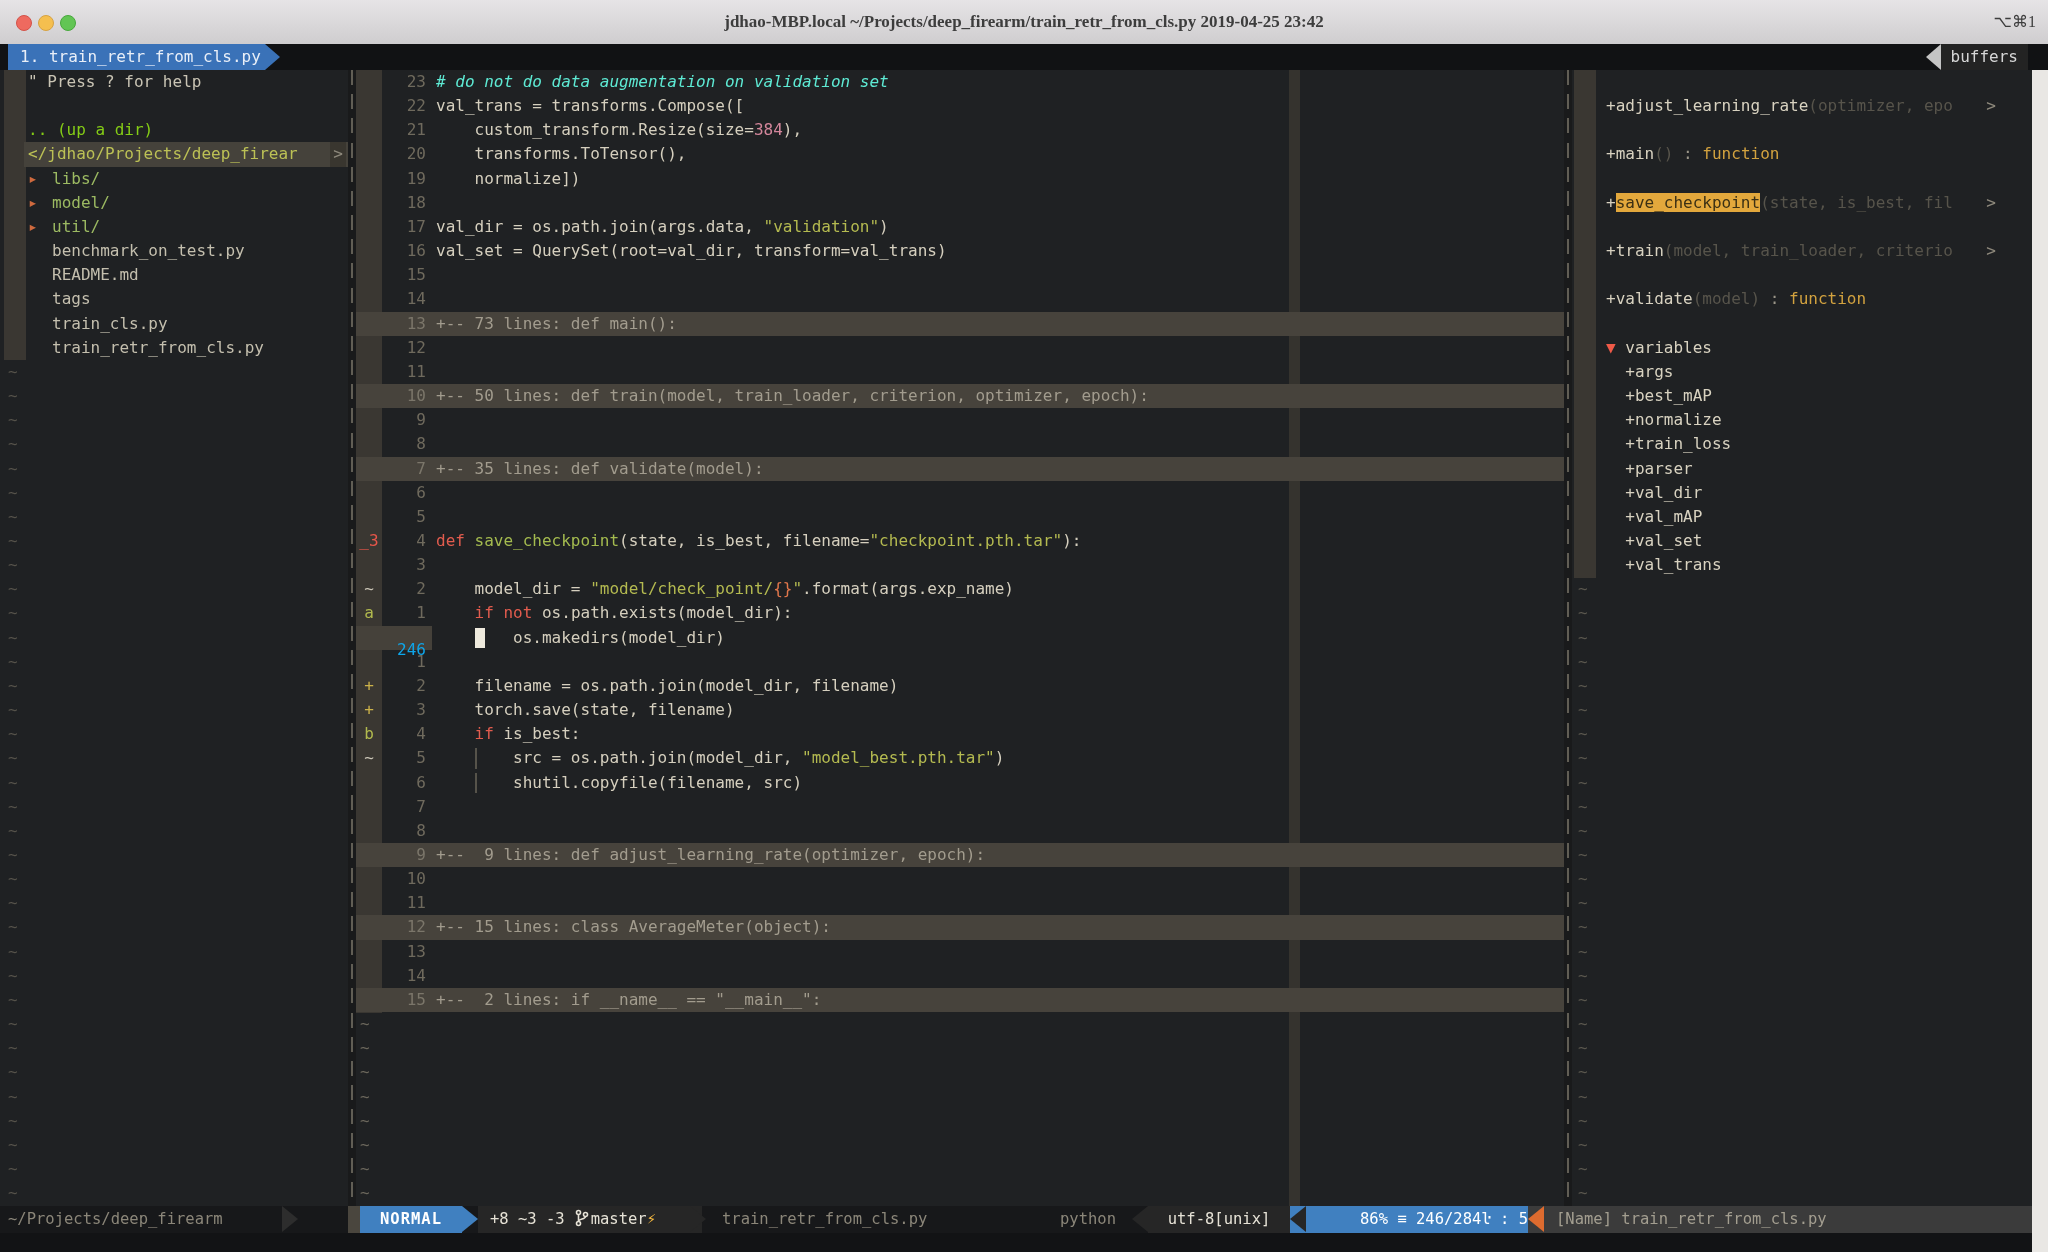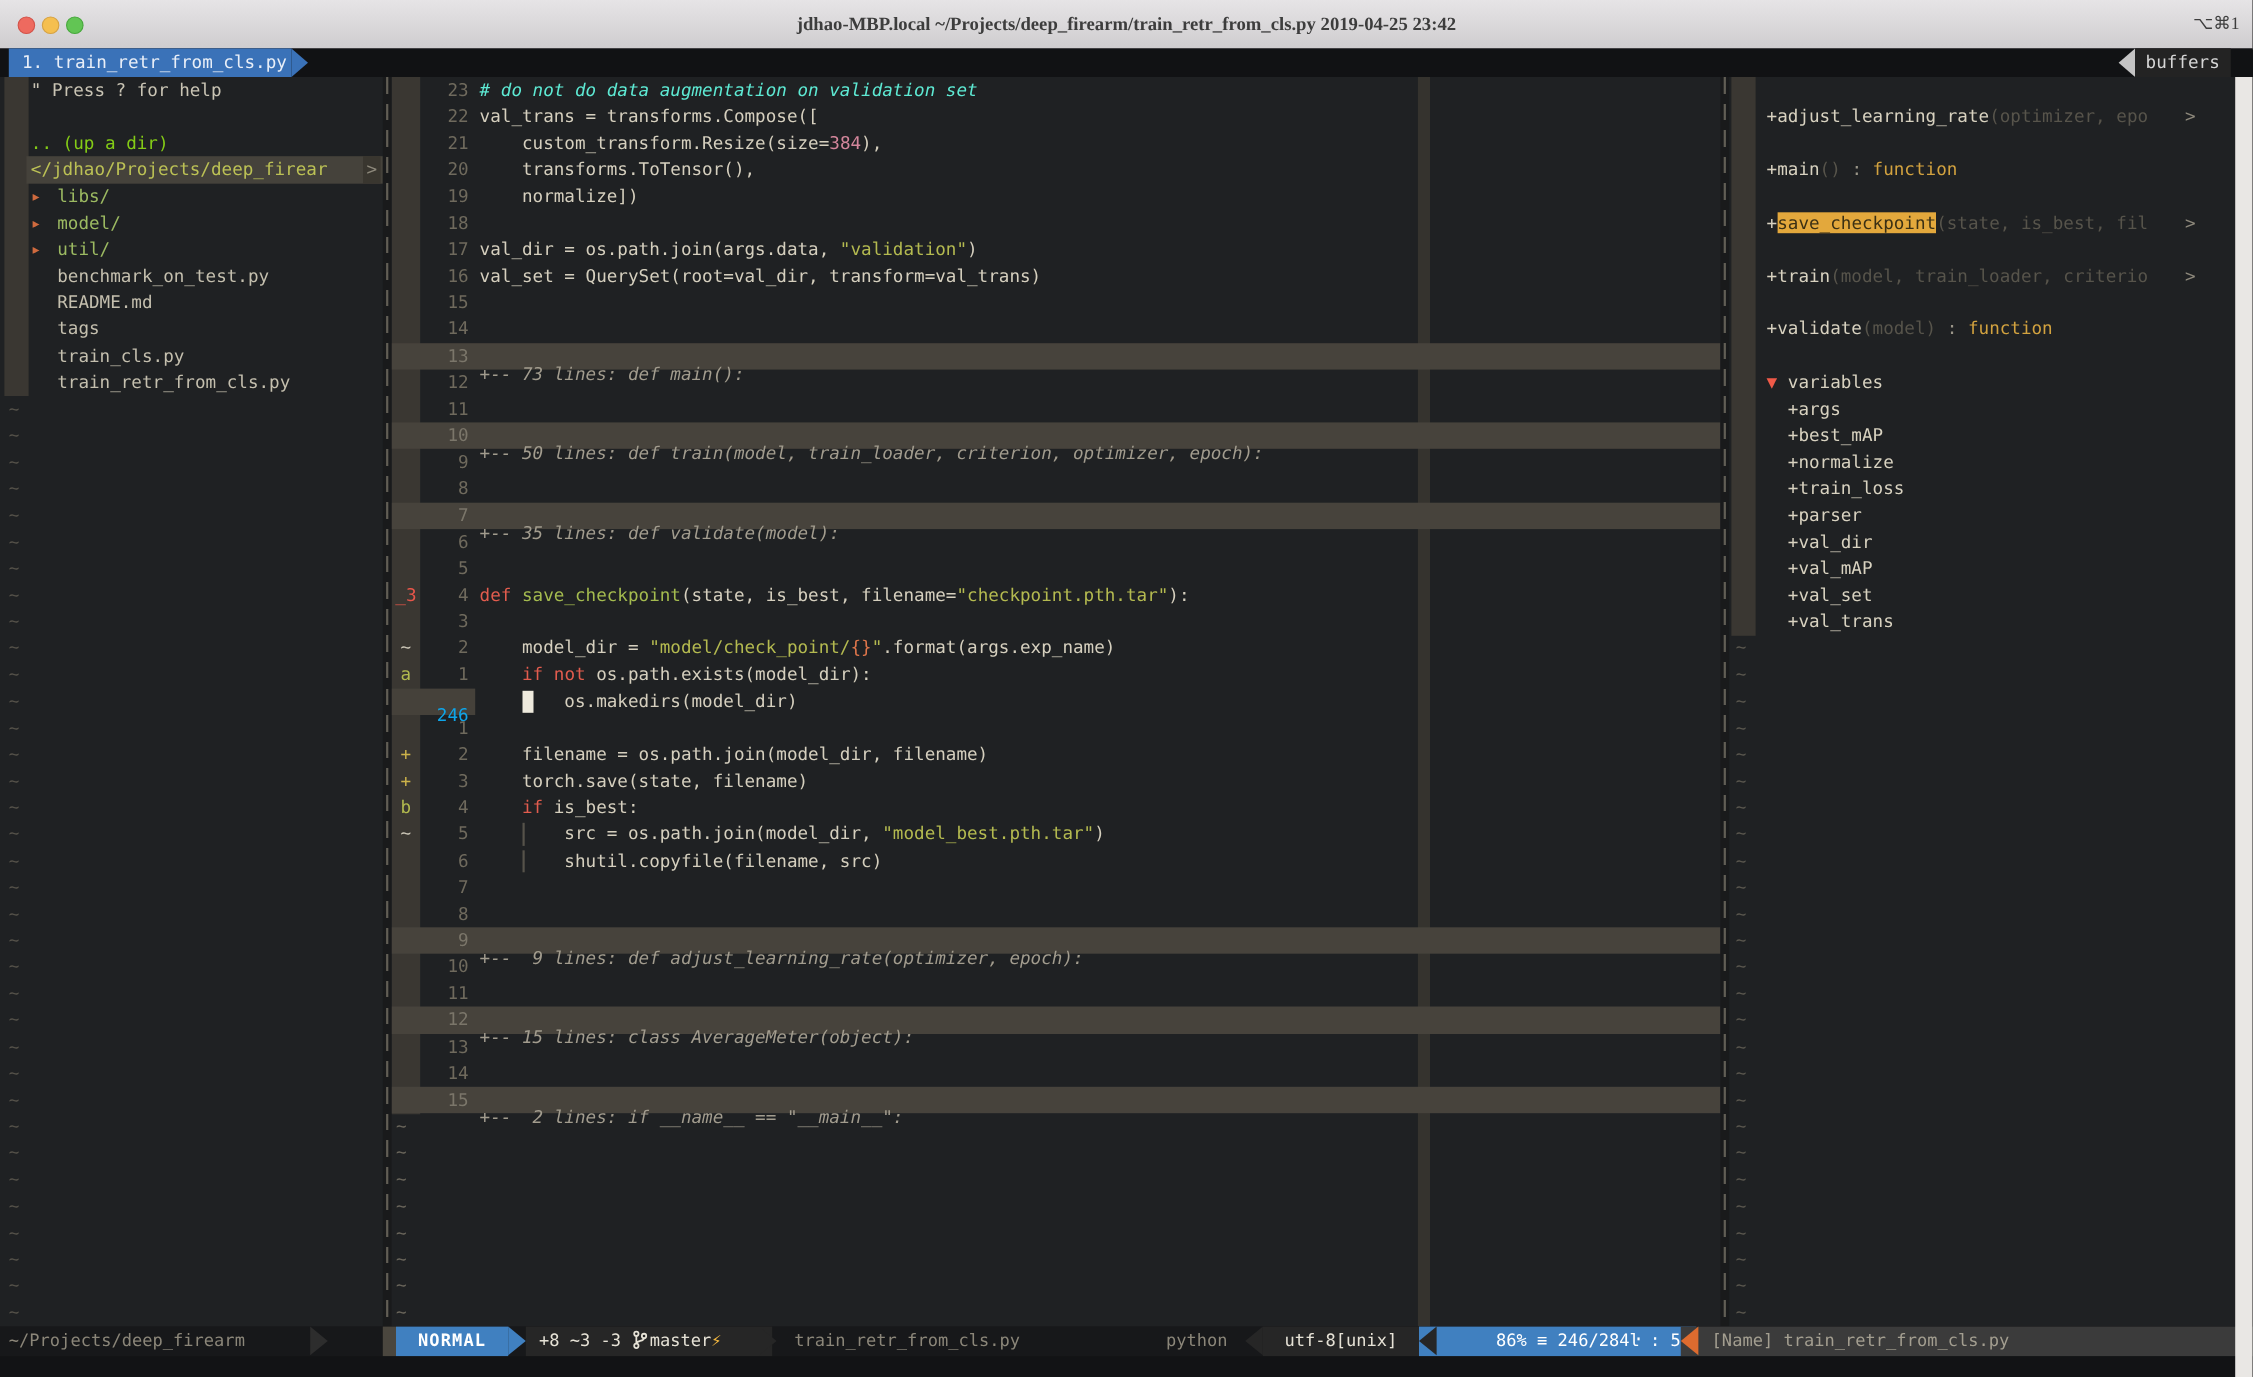--- a/index.html
+++ b/index.html
@@ -38,21 +38,21 @@
   #cc{position:absolute;left:933px;top:0;width:11px;height:1136px;background:#35332e;z-index:0;}
   
   .crow,.ntrow,.tgrow{position:relative;height:var(--rh);line-height:var(--rh);white-space:pre;z-index:1;}
   .crow.fold{background:#47433c;}
   .sign{position:absolute;left:0;width:26px;text-align:center;}
   .sn-sr{color:#e8564a;}.sn-sw{color:#ccc7b8;}.sn-sg{color:#b1b94e;}.sn-sy{color:#ccb24a;}
   .num{position:absolute;left:26px;width:44px;text-align:right;color:#6f6a5d;}
   .curcell{position:absolute;left:0;top:0;bottom:0;width:76px;background:#45413a;}
   .curnum{color:#0ea5e9;margin-top:12px;}
   .ctext{position:absolute;left:80px;}
-  .foldtext{position:absolute;left:80px;font-style:italic;color:#a29c8e;margin-top:16px;}
+  .foldtext{position:absolute;left:80px;color:#a29c8e;}
   .fold .num{color:#7b766a;}
   .guide{position:absolute;left:118.5px;top:2px;bottom:2px;width:2px;background:#56534a;}
   .cursor{position:absolute;left:118.5px;top:2px;bottom:2px;width:10px;background:#eeeadd;}
   .tilde-c{position:absolute;left:4px;color:#6b675c;}
   .tilde-n{position:absolute;left:8px;color:#55524a;}
   .tilde-t{position:absolute;left:6px;color:#5a574e;}
   
   .sg-t{color:#d5cfbe;}.sg-c{color:#5eead4;font-style:italic;margin-top:12px;}.sg-s{color:#b4ba50;}
   .sg-n{color:#d3869b;}.sg-k{color:#e25c4e;}.sg-fn{color:#a4bb4f;}.sg-b{color:#e0764b;}
   

